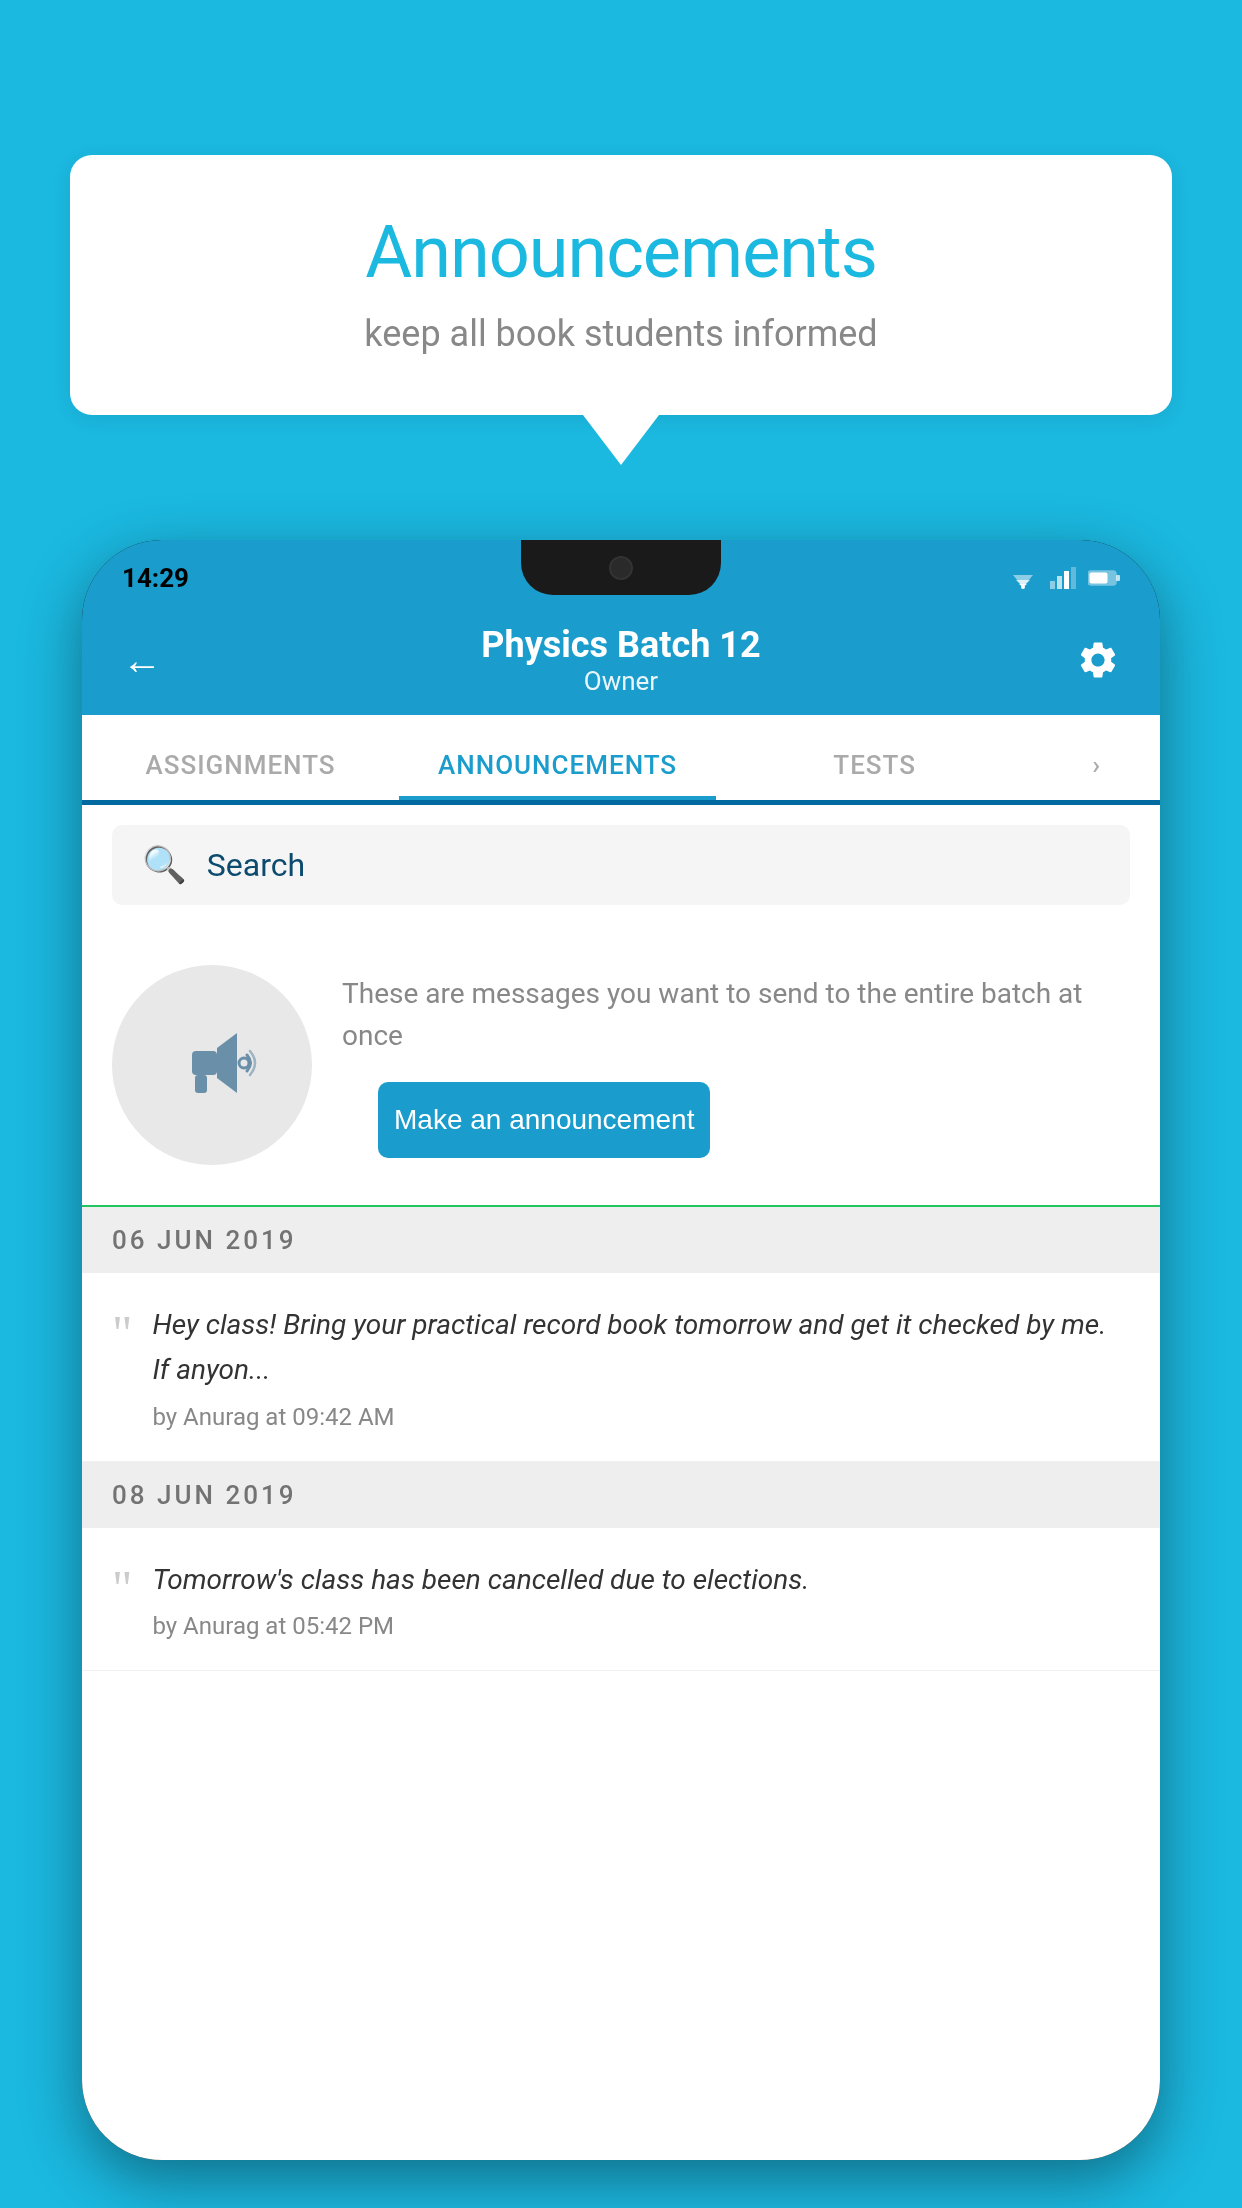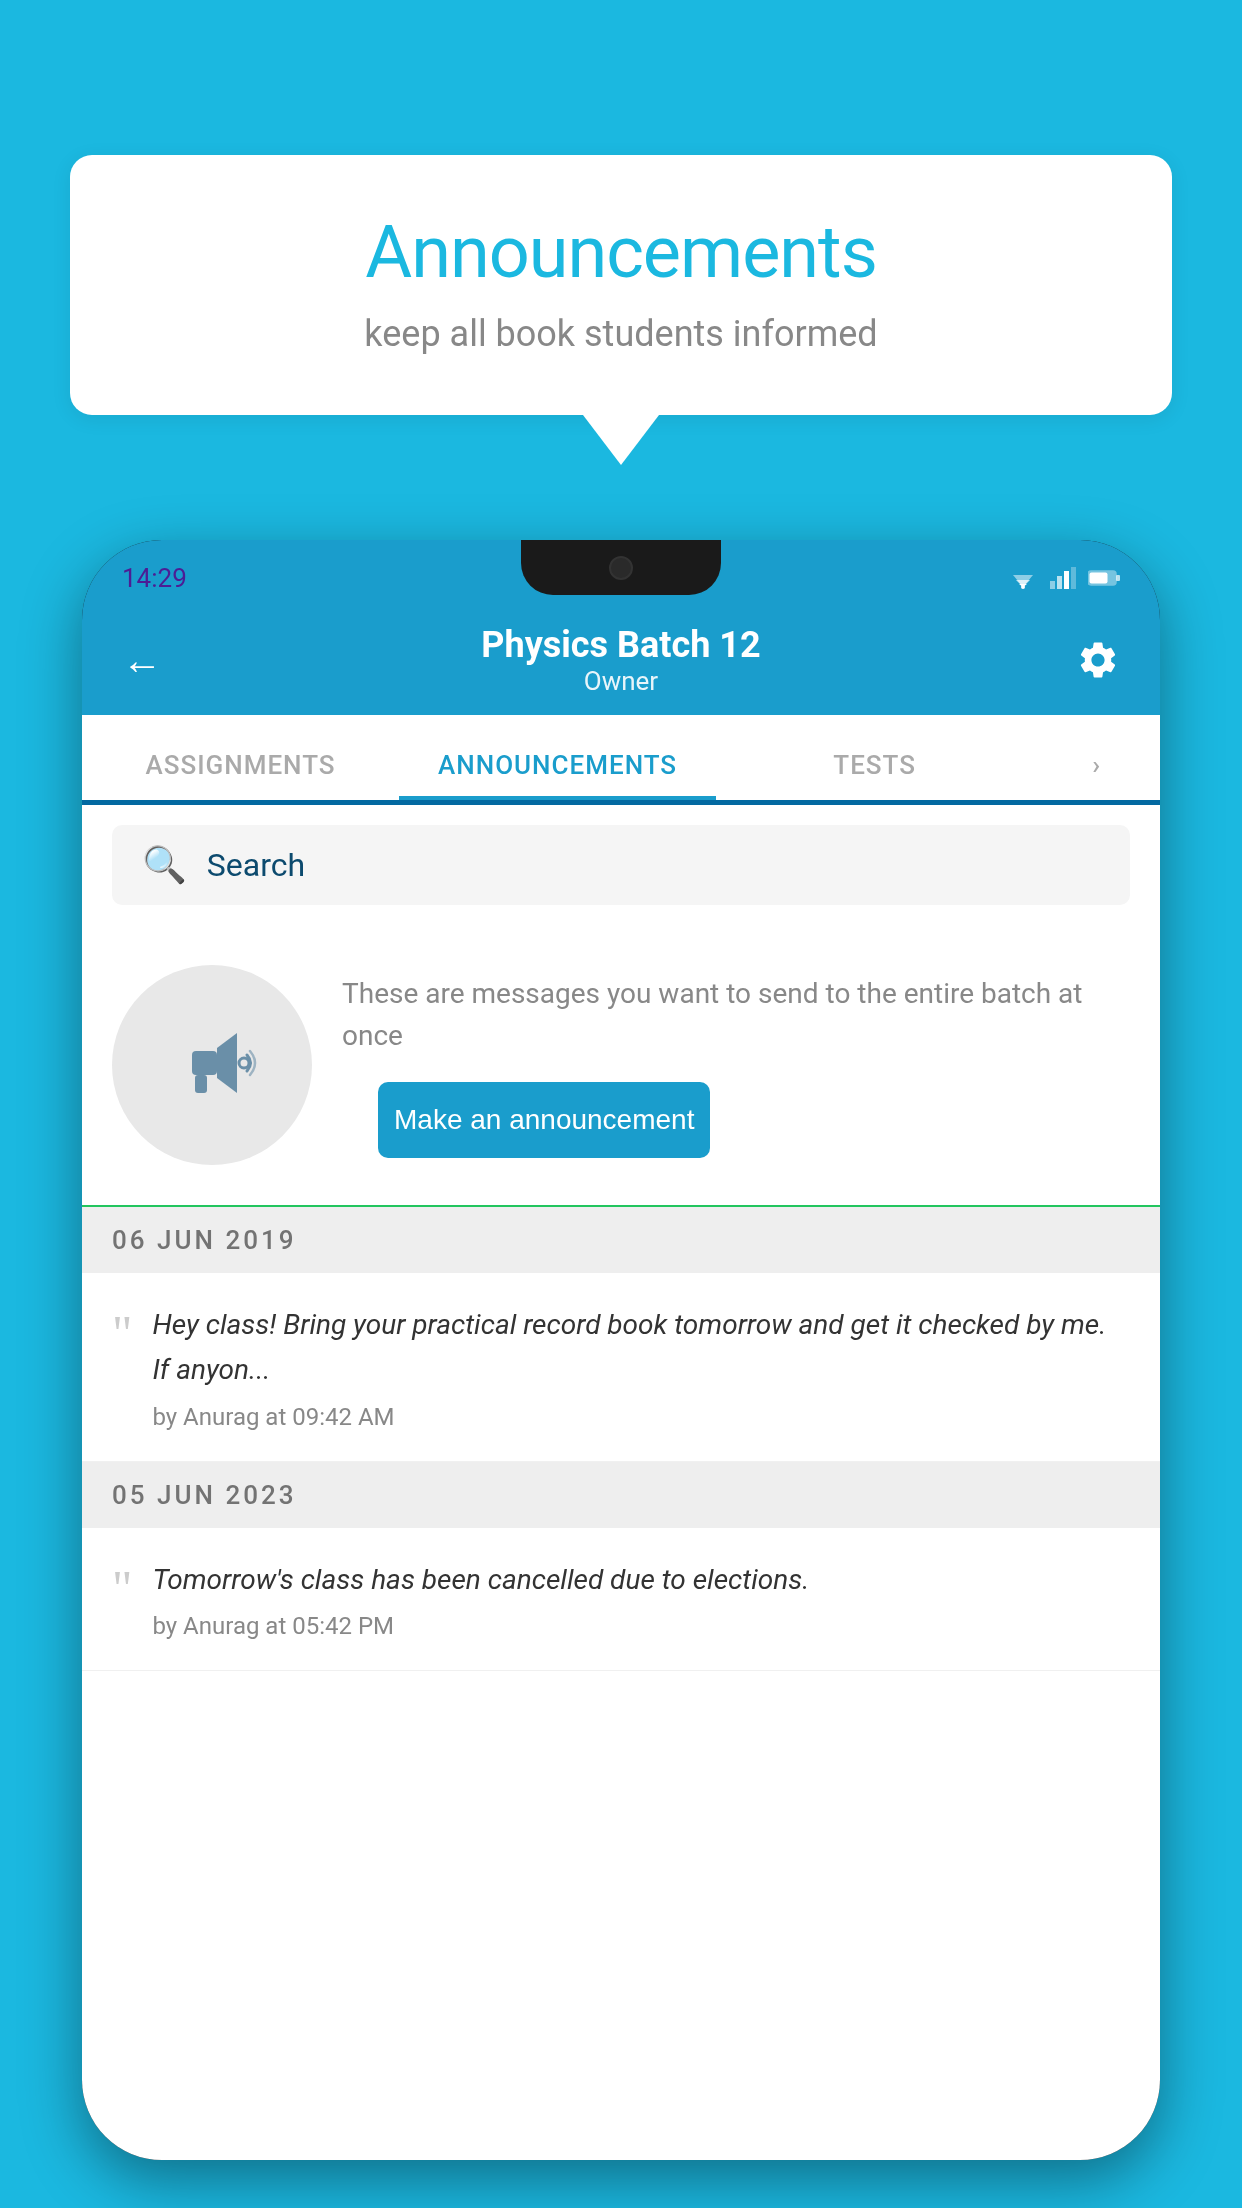--- a/index.html
+++ b/index.html
@@ -104,23 +104,23 @@
       background: #1a9dcc;
       height: 65px;
       display: flex;
       align-items: center;
       justify-content: space-between;
       padding: 0 40px;
       padding-top: 10px;
     }
 
     .status-time {
-      color: #4c1d95;
+      color: #000000;
       font-size: 26px;
-      font-weight: 400;
+      font-weight: 700;
     }
 
     .status-icons {
       display: flex;
       align-items: center;
       gap: 12px;
     }
 
     .status-icons svg {
       fill: white;
@@ -436,21 +436,21 @@
       <div class="date-divider">06  JUN  2019</div>
 
       <div class="announcement-item">
         <div class="quote-icon">"</div>
         <div class="announcement-content">
           <div class="announcement-text">Hey class! Bring your practical record book tomorrow and get it checked by me. If anyon...</div>
           <div class="announcement-meta">by Anurag at 09:42 AM</div>
         </div>
       </div>
 
-      <div class="date-divider">05  JUN  2023</div>
+      <div class="date-divider">08  JUN  2019</div>
 
       <div class="announcement-item">
         <div class="quote-icon">"</div>
         <div class="announcement-content">
           <div class="announcement-text">Tomorrow's class has been cancelled due to elections.</div>
           <div class="announcement-meta">by Anurag at 05:42 PM</div>
         </div>
       </div>
 
     </div>

